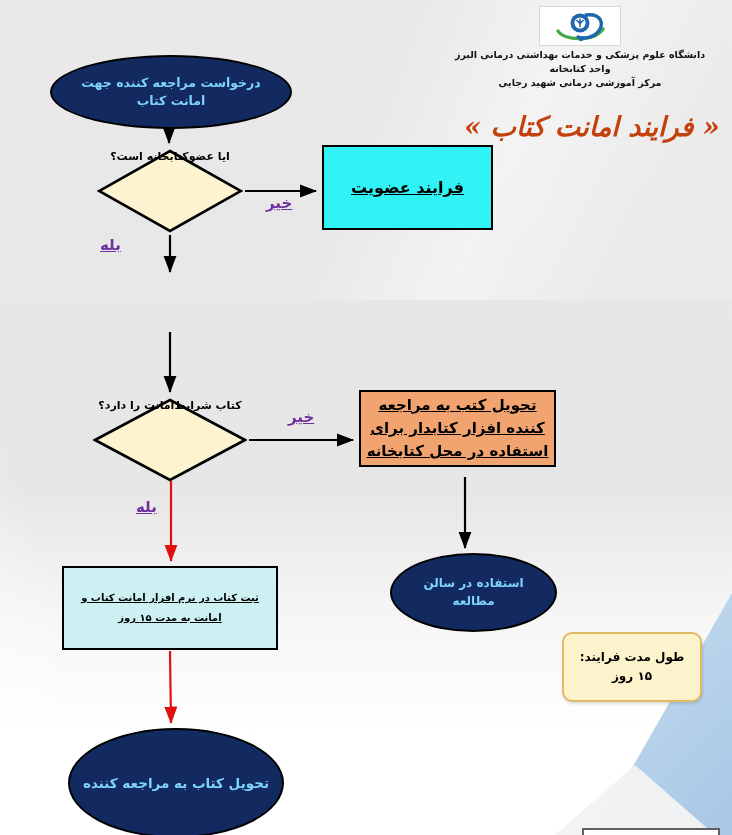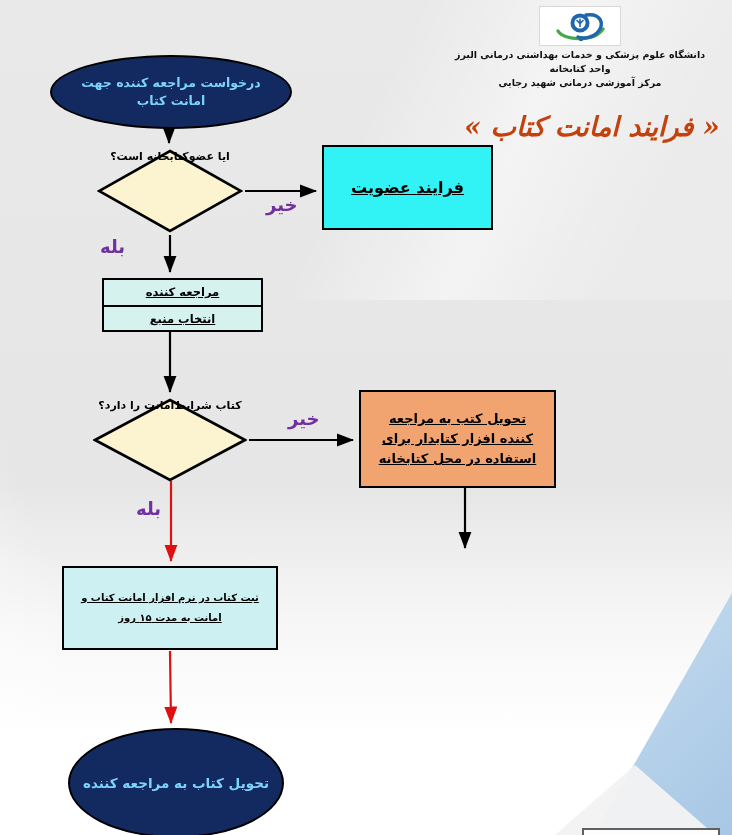--- a/index.html
+++ b/index.html
@@ -61,29 +61,29 @@
   .d1{left:97px;top:149px;width:146px;height:84px;}
   .d2{left:93px;top:398px;width:154px;height:84px;}
   .box{
     position:absolute;border:2.5px solid #000;direction:rtl;text-align:center;color:#000;font-weight:bold;
     display:flex;flex-direction:column;justify-content:center;align-items:center;box-sizing:border-box;text-decoration:underline;
   }
   .b-membership{left:322px;top:145px;width:171px;height:85px;background:#31f2f4;font-size:16px;}
   .b-stack{left:102px;top:278px;width:161px;height:54px;background:#d5f2ee;border-width:2px;padding:0;display:block;font-size:11.5px;}
   .b-stack .row{height:25px;line-height:25px;}
   .b-stack .row + .row{border-top:2px solid #000;}
-  .b-orange{left:359px;top:390px;width:197px;height:98px;background:#f2a470;border-width:2px;font-size:13px;line-height:1.55;}
+  .b-orange{left:359px;top:390px;width:197px;height:77px;background:#f2a470;border-width:2px;font-size:15px;line-height:1.55;}
   .b-register{left:62px;top:566px;width:216px;height:84px;background:#cdf1f3;font-size:10px;line-height:2.0;}
   .note{
     position:absolute;left:562px;top:632px;width:136px;height:66px;background:#fcf3cc;border:2px solid #e3b964;
     border-radius:10px;direction:rtl;text-align:center;font-size:12px;font-weight:bold;color:#000;
     display:flex;flex-direction:column;justify-content:center;line-height:1.6;box-shadow:1px 2px 3px rgba(0,0,0,.12);
   }
   .cutbox{position:absolute;left:582px;top:828px;width:138px;height:7px;background:#fdfdfd;border:2px solid #606060;border-bottom:none;box-sizing:border-box;}
-  .lbl{position:absolute;color:#7030a0;font-weight:bold;font-size:18px;direction:rtl;}
+  .lbl{position:absolute;color:#7030a0;font-weight:bold;font-size:15px;direction:rtl;text-decoration:underline;}
   #connectors{position:absolute;inset:0;pointer-events:none;}
 </style>
 </head>
 <body>
 
 <div id="canvas">
 
   <div class="bg-diag-top"></div>
   <div class="bg-diag-left"></div>
   <div class="blue-wedge"></div>
@@ -137,52 +137,56 @@
     <div class="dtext">
       <span>ایا عضو</span>
       <span>کتابخانه است؟</span>
     </div>
   </div>
 
   <div class="box b-membership">
     <span>فرایند عضویت</span>
   </div>
 
-  <div class="box b-stack">
-    <div class="row">مراجعه کننده</div>
-    <div class="row">انتخاب منبع</div>
-  </div>
 
   <div class="diamond d2">
     <svg width="154" height="84" viewBox="0 0 154 84">
       <polygon points="77,2 152,42 77,82 2,42" fill="#fcf3d1" stroke="#000" stroke-width="2.6"></polygon>
     </svg>
     <div class="dtext">
       <span>کتاب شرایط</span>
       <span>امانت را دارد؟</span>
     </div>
   </div>
 
   <div class="box b-orange">
     <span>تحویل کتب به مراجعه</span>
     <span>کننده افزار کتابدار برای</span>
     <span>استفاده در محل کتابخانه</span>
   </div>
 
+  <div class="ellipse e-reading">
+    <span>استفاده در سالن</span>
+    <span>مطالعه</span>
+  </div>
 
   <div class="box b-register">
     <span>ثبت کتاب در نرم افزار امانت کتاب و</span>
     <span>امانت به مدت ۱۵ روز</span>
   </div>
 
   <div class="ellipse e-deliver">
     <span>تحویل کتاب به مراجعه کننده</span>
   </div>
 
   <div class="lbl" style="left:266px;top:194px;">خیر</div>
   <div class="lbl" style="left:100px;top:236px;">بله</div>
   <div class="lbl" style="left:288px;top:408px;">خیر</div>
   <div class="lbl" style="left:136px;top:498px;">بله</div>
 
+  <div class="note">
+    <span>طول مدت فرایند:</span>
+    <span>۱۵ روز</span>
+  </div>
 
   <div class="cutbox"></div>
 
 </div>
 
 </body></html>

